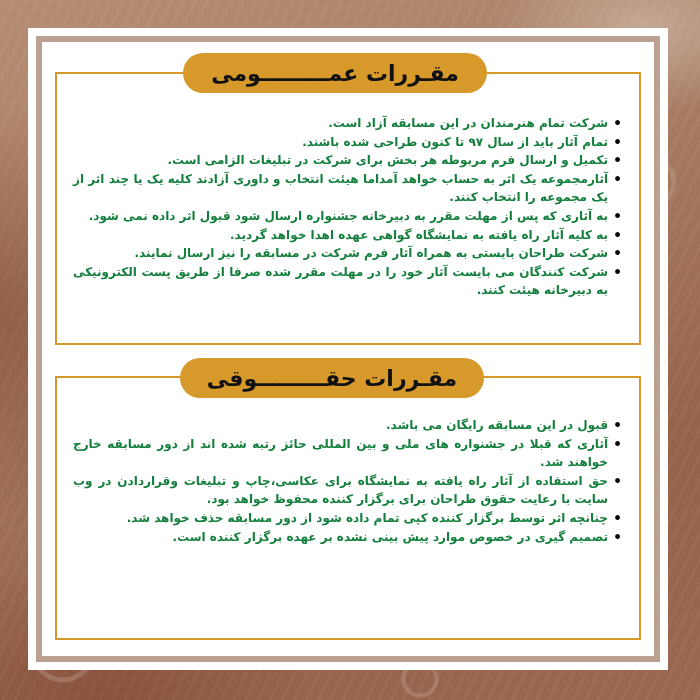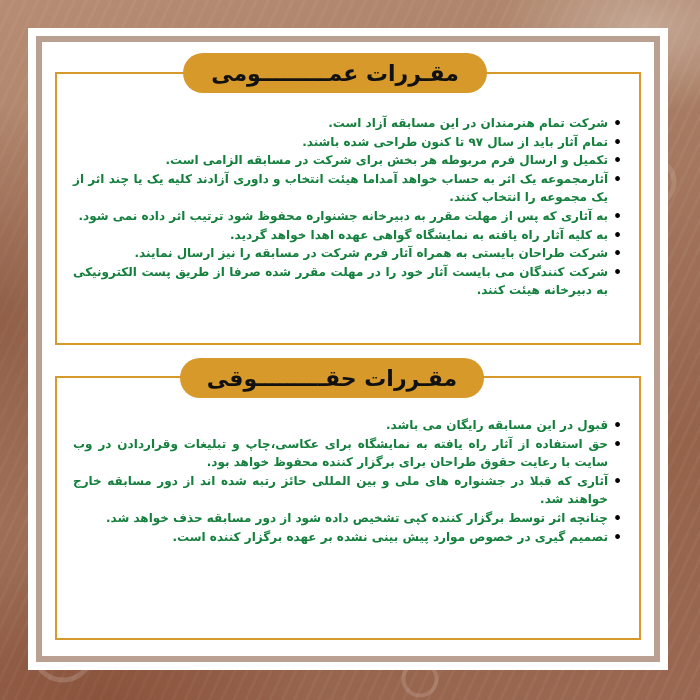--- a/index.html
+++ b/index.html
@@ -59,35 +59,35 @@
 </head>
 <body>
 
 <div class="card">
   <div class="frame"></div>
 
   <section class="rulebox first">
     <ul class="rules">
       <li>شرکت تمام هنرمندان در این مسابقه آزاد است.</li>
       <li>تمام آثار باید از سال ۹۷ تا کنون طراحی شده باشند.</li>
-      <li>تکمیل و ارسال فرم مربوطه هر بخش برای شرکت در مسابقه الزامی است.</li>
+      <li>تکمیل و ارسال فرم مربوطه هر بخش برای شرکت در تبلیغات الزامی است.</li>
       <li>آثارمجموعه یک اثر به حساب خواهد آمداما هیئت انتخاب و داوری آزادند کلیه یک یا چند اثر از یک مجموعه را انتخاب کنند.</li>
-      <li>به آثاری که پس از مهلت مقرر به دبیرخانه جشنواره محفوظ شود ترتیب اثر داده نمی شود.</li>
+      <li>به آثاری که پس از مهلت مقرر به دبیرخانه جشنواره ارسال شود قبول اثر داده نمی شود.</li>
       <li>به کلیه آثار راه یافته به نمایشگاه گواهی عهده اهدا خواهد گردید.</li>
       <li>شرکت طراحان بایستی به همراه آثار فرم شرکت در مسابقه را نیز ارسال نمایند.</li>
       <li>شرکت کنندگان می بایست آثار خود را در مهلت مقرر شده صرفا از طریق پست الکترونیکی به دبیرخانه هیئت کنند.</li>
     </ul>
   </section>
 
   <section class="rulebox second">
     <ul class="rules">
       <li>قبول در این مسابقه رایگان می باشد.</li>
+      <li>آثاری که قبلا در جشنواره های ملی و بین المللی حائز رتبه شده اند از دور مسابقه خارج خواهند شد.</li>
       <li>حق استفاده از آثار راه یافته به نمایشگاه برای عکاسی،چاپ و تبلیغات وقراردادن در وب سایت با رعایت حقوق طراحان برای برگزار کننده محفوظ خواهد بود.</li>
-      <li>آثاری که قبلا در جشنواره های ملی و بین المللی حائز رتبه شده اند از دور مسابقه خارج خواهند شد.</li>
-      <li>چنانچه اثر توسط برگزار کننده کپی تشخیص داده شود از دور مسابقه حذف خواهد شد.</li>
+      <li>چنانچه اثر توسط برگزار کننده کپی تمام داده شود از دور مسابقه حذف خواهد شد.</li>
       <li>تصمیم گیری در خصوص موارد پیش بینی نشده بر عهده برگزار کننده است.</li>
     </ul>
   </section>
 
   <div class="banner b1">
     <span>مقـررات عمـــــــــومی</span>
   </div>
 
   <div class="banner b2">
     <span>مقـررات حقـــــــــوقی</span>

